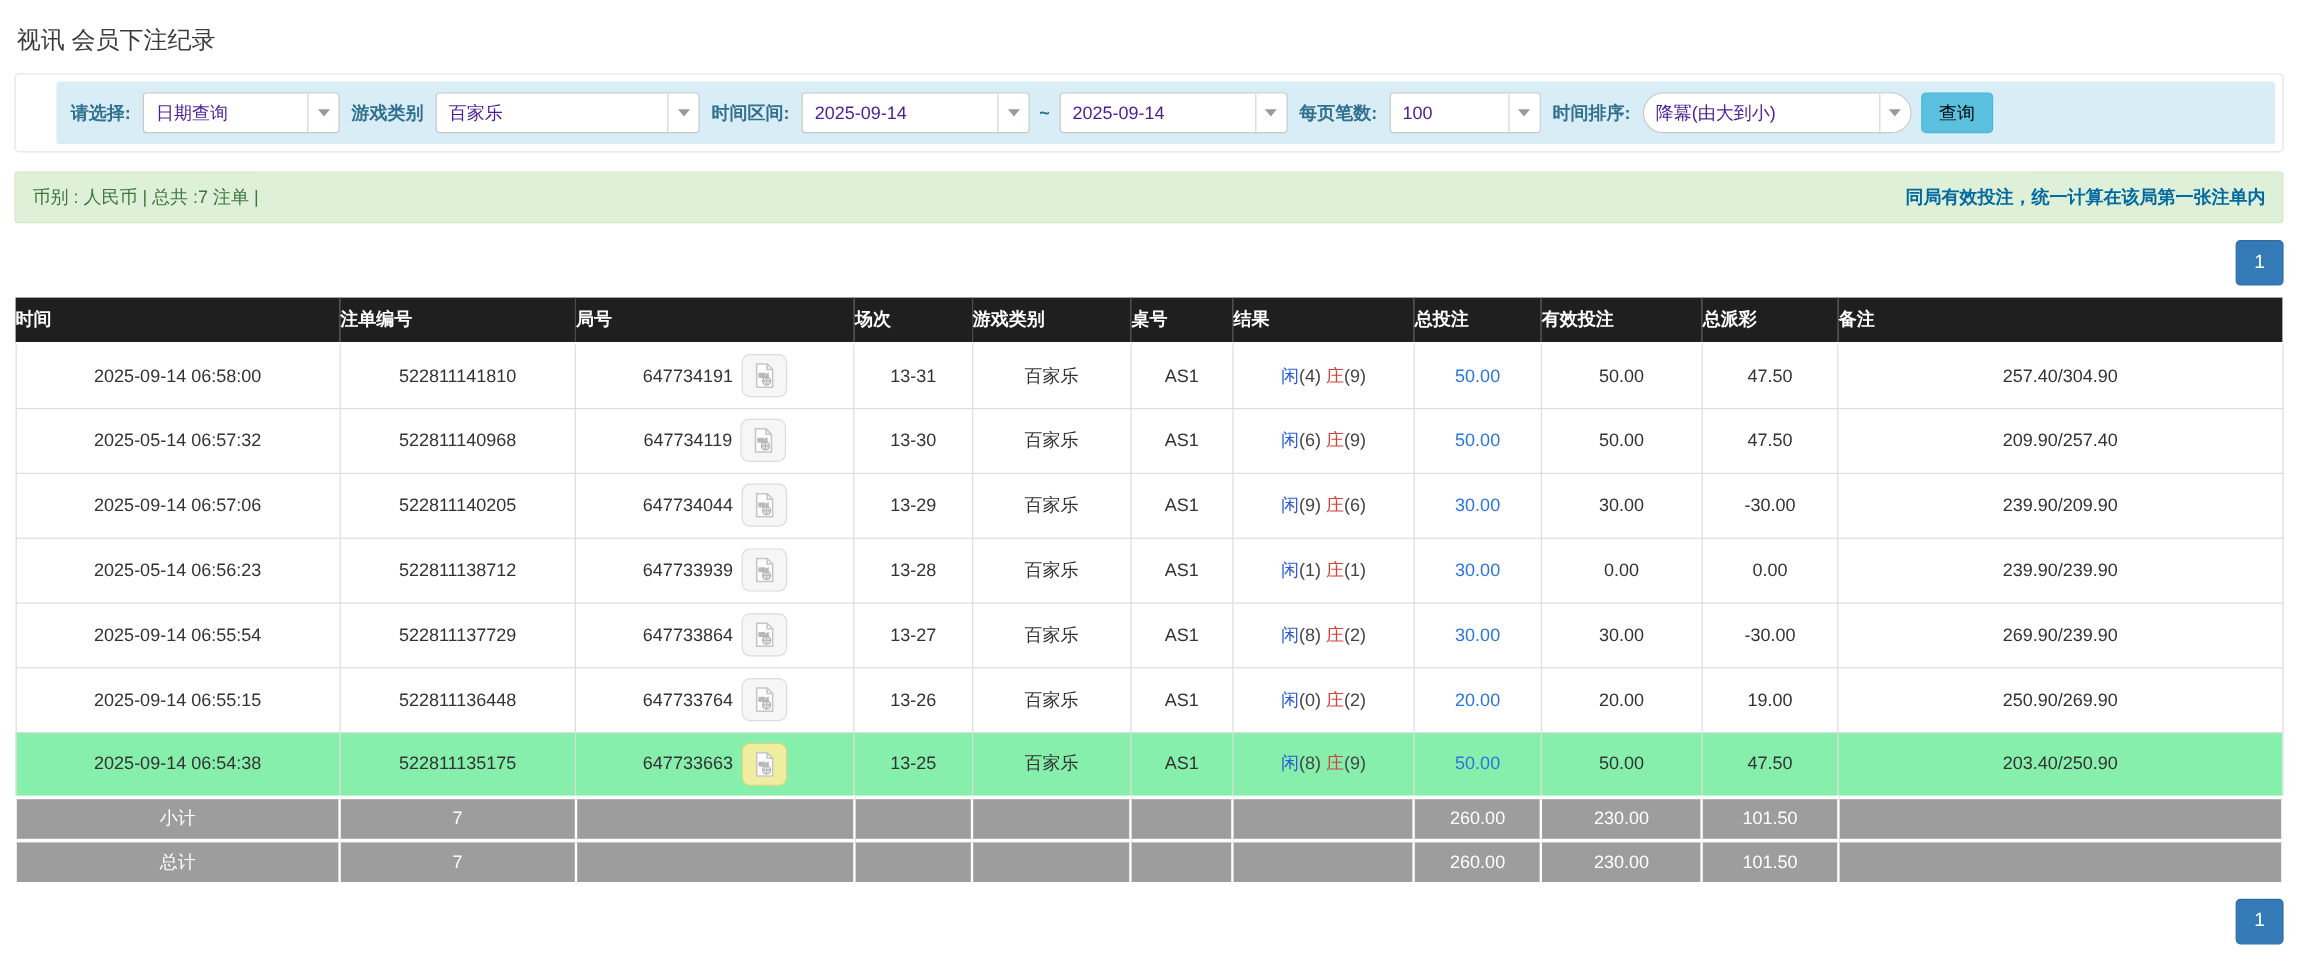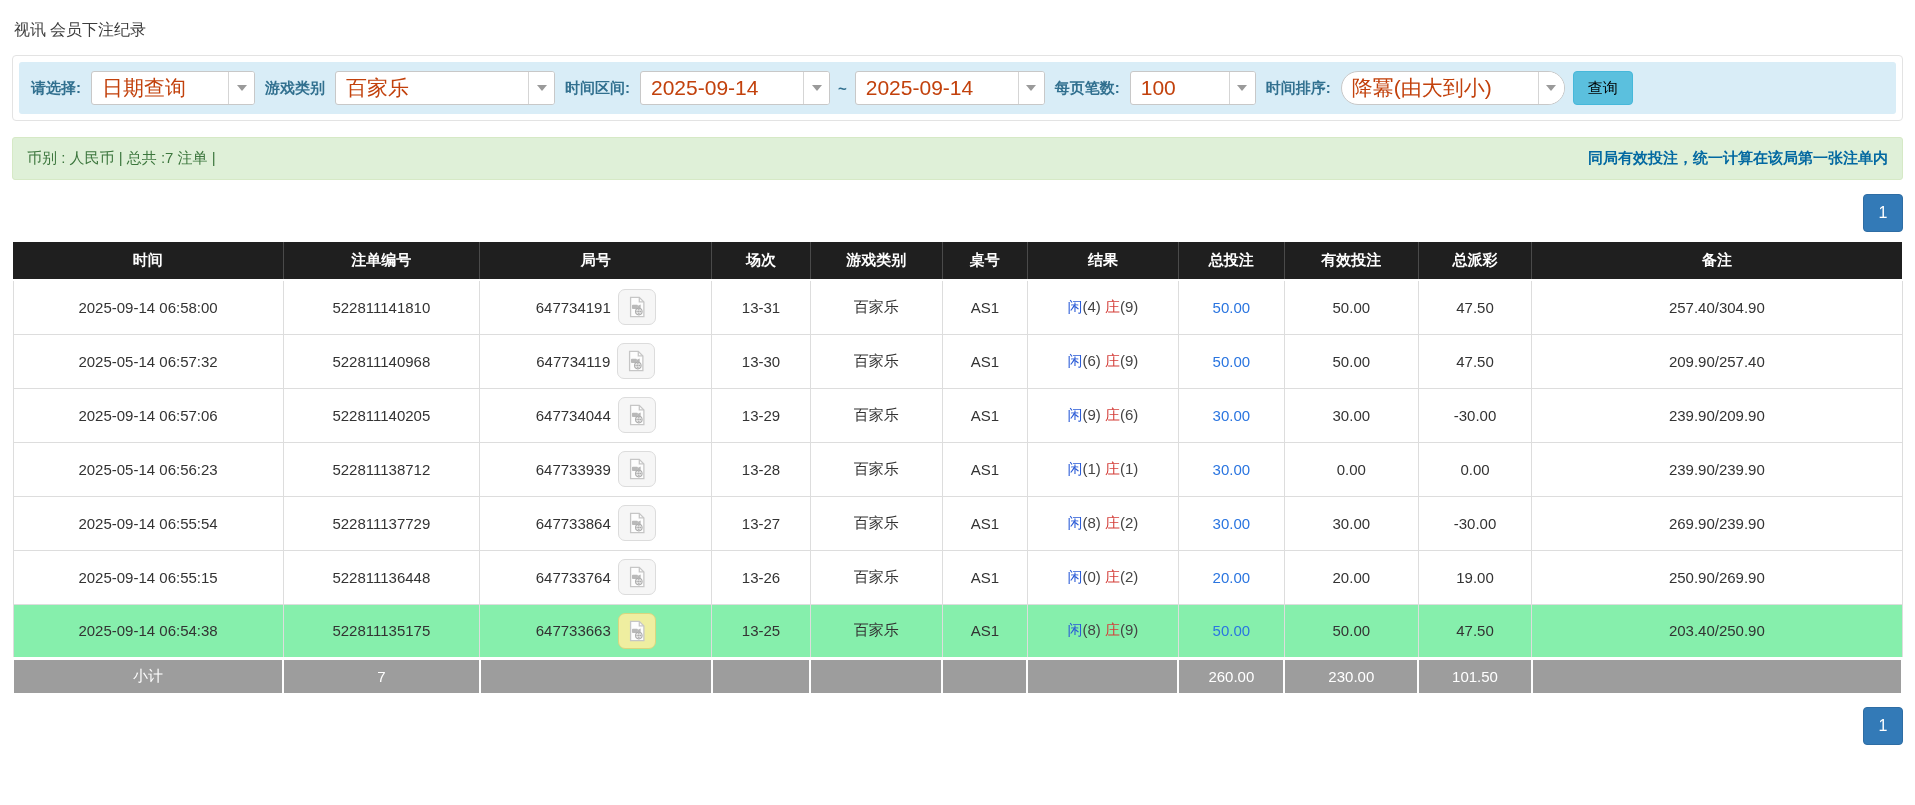--- a/index.html
+++ b/index.html
@@ -1,46 +1,46 @@
 <!DOCTYPE html>
 <html><head>
 <meta charset="utf-8">
 <style>
   * { box-sizing: border-box; margin: 0; padding: 0; }
   html,body { background:#fff; font-family:"Liberation Sans","DejaVu Sans",sans-serif; color:#333; }
   .wrap { width:1915px; padding:10px 12px 6px 12px; }
 
   
-  .page-title { font-size:16px; font-weight:400; color:#3c3c3c; margin:10px 2px 14px 2px;font-family:Liberation Serif, serif; }
+  .page-title { font-size:20px; font-weight:400; color:#3c3c3c; margin:10px 2px 14px 2px; }
 
   
   .filter-panel { border:1px solid #e3e3e3; border-radius:4px; padding:6px; margin-bottom:16px; }
-  .filter-bar { background:#d9edf7; border-radius:3px; padding:9px 10px; display:flex; align-items:center; gap:8px; }
+  .filter-bar { background:#d9edf7; border-radius:3px; padding:9px 10px; display:flex; align-items:center; gap:8px;margin-left:28px; }
   .f-label { font-size:15px; font-weight:bold; color:#31708f; white-space:nowrap; padding:0 2px; }
   .tilde { font-size:15px; font-weight:bold; color:#31708f; }
   .combo { display:flex; align-items:stretch; background:#fff; border:1px solid #c8c8c8; border-radius:3px; height:34px; overflow:hidden; cursor:pointer; }
-  .combo .val { display:flex; align-items:center; padding:0 10px; font-size:21px; color:#c2410c; flex:1 1 auto; white-space:nowrap; }
+  .combo .val { display:flex; align-items:center; padding:0 10px; font-size:15px; color:#4c1d95; flex:1 1 auto; white-space:nowrap; }
   .combo .arrow-seg { width:26px; border-left:1px solid #d5d5d5; display:flex; align-items:center; justify-content:center; background:#fff; }
   .caret { width:0; height:0; border-left:5px solid transparent; border-right:5px solid transparent; border-top:6px solid #9a9a9a; }
   .w-select { width:164px; } .w-game { width:220px; } .w-date { width:190px; } .w-size { width:126px; } .w-sort { width:224px;border-radius:17px; }
   .btn-query { height:34px; padding:0 14px; background:#5bc0de; border:1px solid #46b8da; border-radius:4px; color:#000000; font-size:15px; cursor:pointer; }
 
   
   .summary-bar { background:#dff0d8; border:1px solid #d6e9c6; border-radius:3px; padding:11px 14px; display:flex; justify-content:space-between; align-items:center; margin-bottom:14px; }
   .summary-left { color:#3c763d; font-size:15px;text-align:center; }
   .summary-right { color:#0369a1; font-size:15px; font-weight:bold; }
 
   
   .pager { display:flex; justify-content:flex-end; margin:6px 0 10px 0; }
   .pager.bottom { margin:12px 0 4px 0; }
   .page-btn { min-width:40px; height:38px; background:#337ab7; border:1px solid #2e6da4; border-radius:4px; color:#fff; font-size:16px; cursor:pointer; }
 
   
   table.bets { width:100%; border-collapse:collapse; table-layout:fixed; font-size:15px; }
-  table.bets thead th { background:#1f1f1f; color:#fff; font-weight:bold; height:38px; text-align:center; border-left:1px solid #4a4a4a; border-bottom:2px solid #fff; }
+  table.bets thead th { background:#1f1f1f; color:#fff; font-weight:bold; height:38px; text-align:left; border-left:1px solid #4a4a4a; border-bottom:2px solid #fff; }
   table.bets thead th:first-child { border-left:none; }
   table.bets tbody td { height:54px; text-align:center; background:#fff; border:1px solid #ddd; color:#333; }
   table.bets tbody tr.highlight td { background:#86efac; }
   table.bets .foot td { background:#9d9d9d; color:#fff; height:36px; text-align:center; border:2px solid #fff; border-top-width:3px; }
   .round-cell { display:inline-flex; align-items:center; gap:7px; }
   .video-btn { width:38px; height:36px; background:#f6f6f6; border:1px solid #dcdcdc; border-radius:7px; display:inline-flex; align-items:center; justify-content:center; cursor:pointer; }
   tr.highlight .video-btn { background:#efeea0; border-color:#d9d67e; }
   .res-player { color:#2a5bd7; } .res-banker { color:#d43f3a; } .res-num { color:#444; }
   a.bet-link { color:#2a75e0; text-decoration:none; cursor:pointer; }
   .neg { color:#e23333; }
@@ -388,20 +388,33 @@
           <td></td>
           <td></td>
           <td></td>
           <td></td>
           <td></td>
           <td>260.00</td>
           <td>230.00</td>
           <td>101.50</td>
           <td></td>
         </tr>
+        <tr class="foot">
+          <td>总计</td>
+          <td>7</td>
+          <td></td>
+          <td></td>
+          <td></td>
+          <td></td>
+          <td></td>
+          <td>260.00</td>
+          <td>230.00</td>
+          <td>101.50</td>
+          <td></td>
+        </tr>
       </tbody>
   </table>
 
   <div class="pager bottom">
     <button class="page-btn">1</button>
   </div>
 
 </div>
 
 </body></html>

